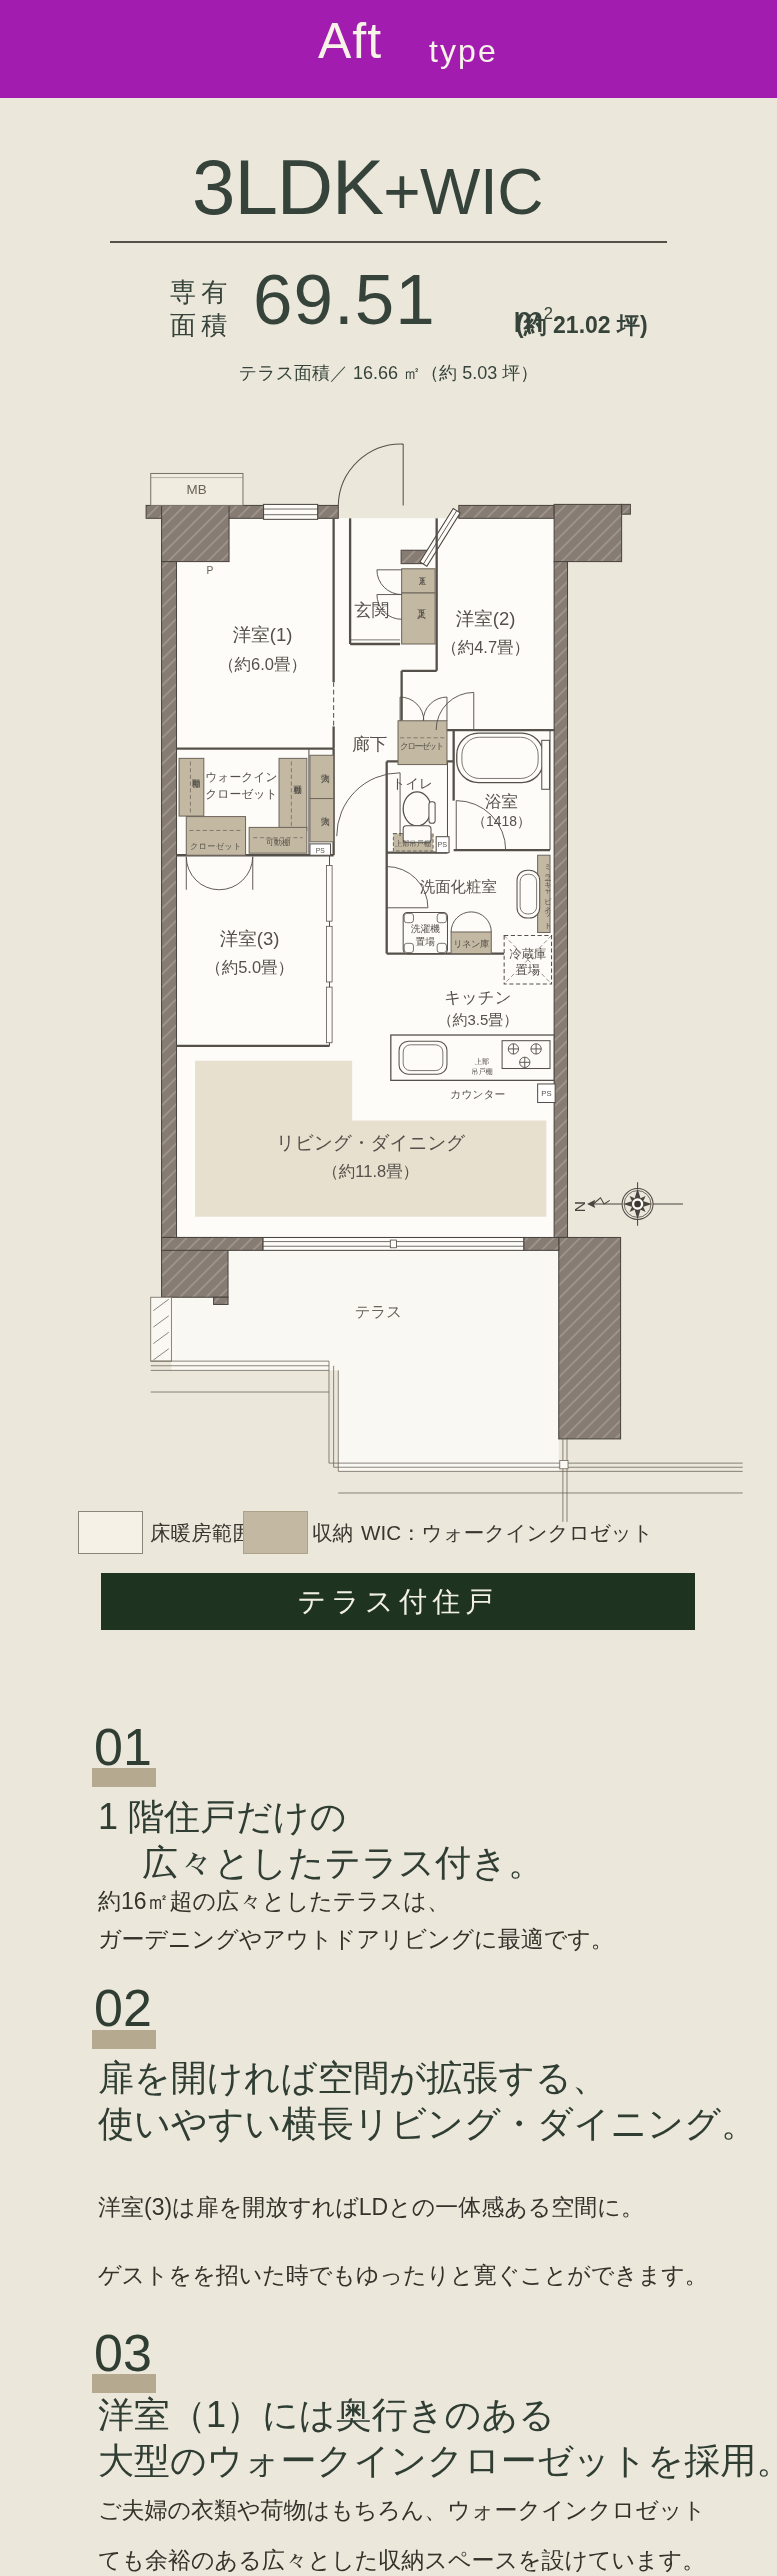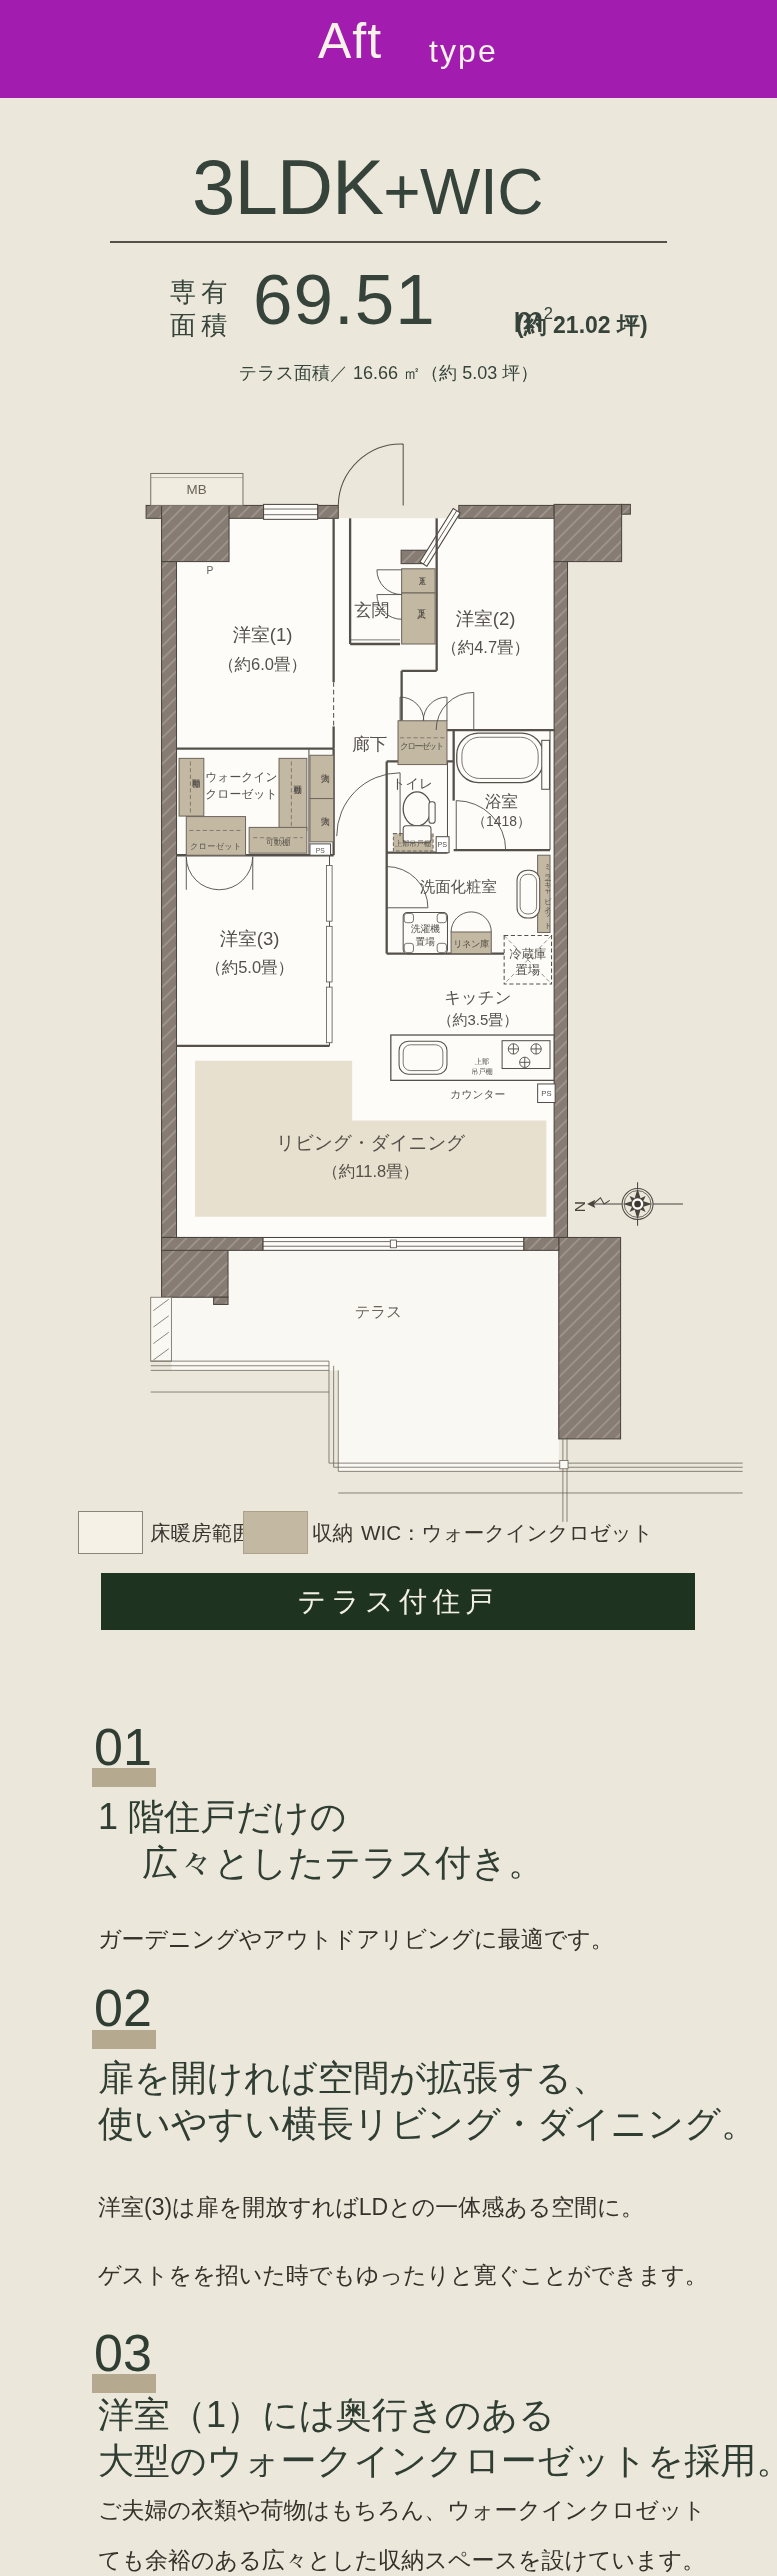--- a/index.html
+++ b/index.html
@@ -355,20 +355,21 @@
   <div class="legend-label ll3">WIC：ウォークインクロゼット</div>
 
   <div class="banner">
     <span>テラス付住戸</span>
   </div>
 
   <div class="sec-bar s1-bar"></div>
   <div class="sec-num s1-num">01</div>
   <div class="sec-h s1-h1">1 階住戸だけの</div>
   <div class="sec-h s1-h2">広々としたテラス付き。</div>
+  <div class="sec-b s1-b1">約16㎡超の広々としたテラスは、</div>
   <div class="sec-b s1-b2">ガーデニングやアウトドアリビングに最適です。</div>
 
   <div class="sec-bar s2-bar"></div>
   <div class="sec-num s2-num">02</div>
   <div class="sec-h s2-h1">扉を開ければ空間が拡張する、</div>
   <div class="sec-h s2-h2">使いやすい横長リビング・ダイニング。</div>
   <div class="sec-b s2-b1">洋室(3)は扉を開放すればLDとの一体感ある空間に。</div>
   <div class="sec-b s2-b2">ゲストをを招いた時でもゆったりと寛ぐことができます。</div>
 
   <div class="sec-bar s3-bar"></div>

